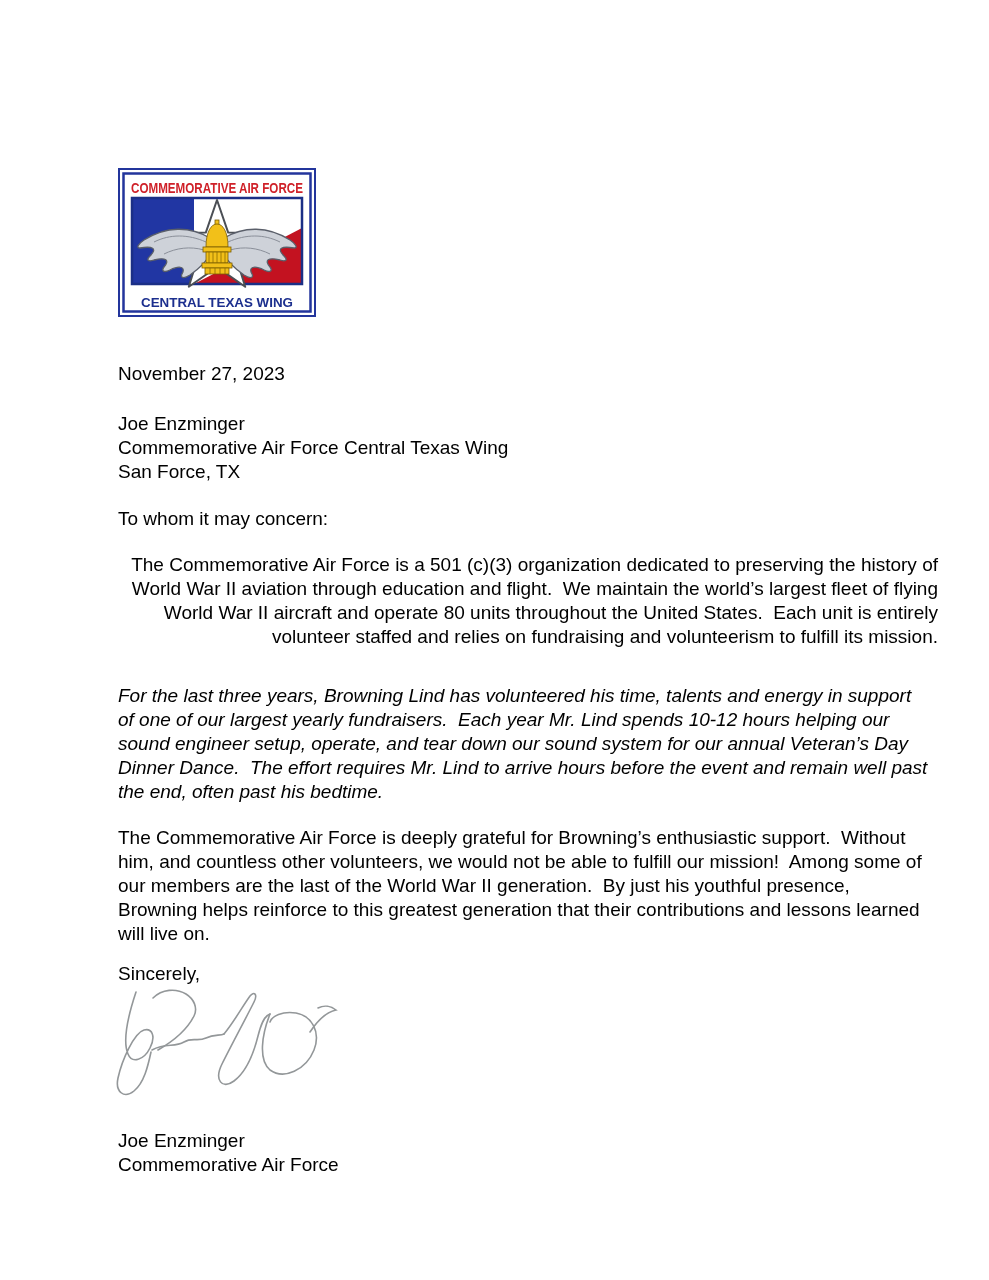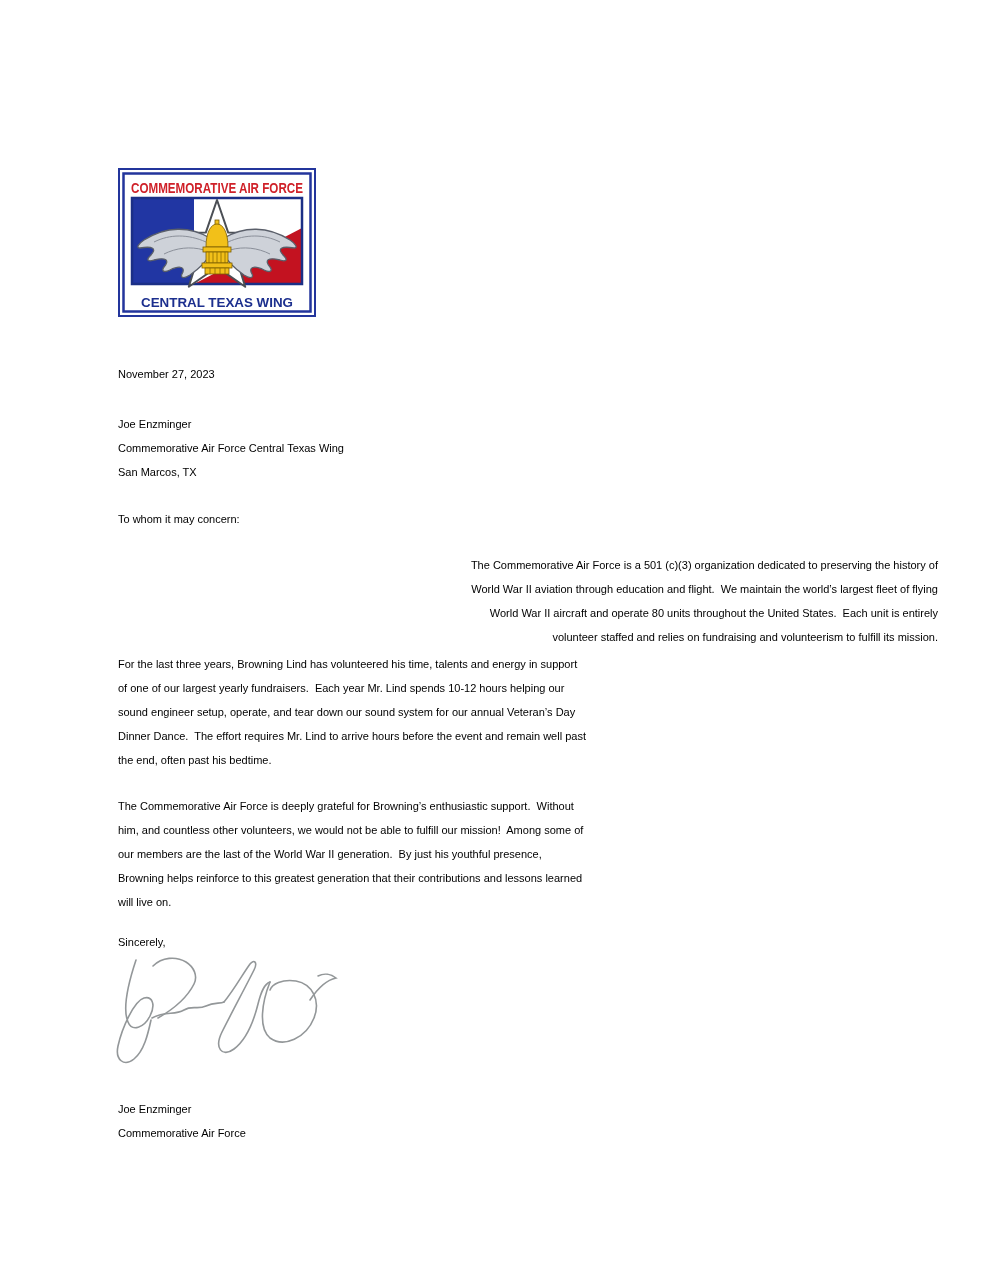--- a/index.html
+++ b/index.html
@@ -1,28 +1,28 @@
 <!DOCTYPE html>
 <html><head>
 <meta charset="utf-8">
 <style>
   html,body{margin:0;padding:0;background:#ffffff;}
   .page{
     position:relative;width:989px;height:1280px;background:#ffffff;
     font-family:"Liberation Sans",sans-serif;color:#000000;overflow:hidden;
   }
   .logo{position:absolute;left:118px;top:168px;width:198px;height:149px;}
-  .letter-body{position:absolute;left:118px;top:362px;width:820px;font-size:11px;line-height:24px;}
+  .letter-body{position:absolute;left:118px;top:362px;width:820px;font-size:19px;line-height:24px;}
   .line{white-space:pre-wrap;}
   .para{white-space:pre-wrap;margin:0;}
   .addr{margin-top:26px;}
   .addr div{white-space:pre-wrap;}
   .sal{margin-top:23px;}
   .p1{margin-top:22px;text-align:right;}
-  .p2{margin-top:3px;}
+  .p2{margin-top:35px;font-style:italic;}
   .p3{margin-top:22px;}
   .closing{margin-top:16px;}
   .signature{display:block;margin:-4px 0 0 -8px;width:240px;height:120px;}
   .signer{margin-top:27px;}
   .logo text{font-family:"Liberation Sans",sans-serif;font-weight:bold;}
 </style>
 </head>
 <body>
 
 <div class="page">
@@ -60,21 +60,21 @@
     <text x="99" y="139" font-size="13.5" text-anchor="middle" textLength="152" lengthAdjust="spacingAndGlyphs" fill="#1c2f8e">CENTRAL TEXAS WING</text>
   </svg>
 
   <div class="letter-body">
 
     <div class="line">November 27, 2023</div>
 
     <div class="addr">
       <div>Joe Enzminger</div>
       <div>Commemorative Air Force Central Texas Wing</div>
-      <div>San Marcos, TX</div>
+      <div>San Force, TX</div>
     </div>
 
     <div class="line sal">To whom it may concern:</div>
 
     <p class="para p1">The Commemorative Air Force is a 501 (c)(3) organization dedicated to preserving the history of
 World War II aviation through education and flight.  We maintain the world’s largest fleet of flying
 World War II aircraft and operate 80 units throughout the United States.  Each unit is entirely
 volunteer staffed and relies on fundraising and volunteerism to fulfill its mission.</p>
 
     <p class="para p2">For the last three years, Browning Lind has volunteered his time, talents and energy in support

